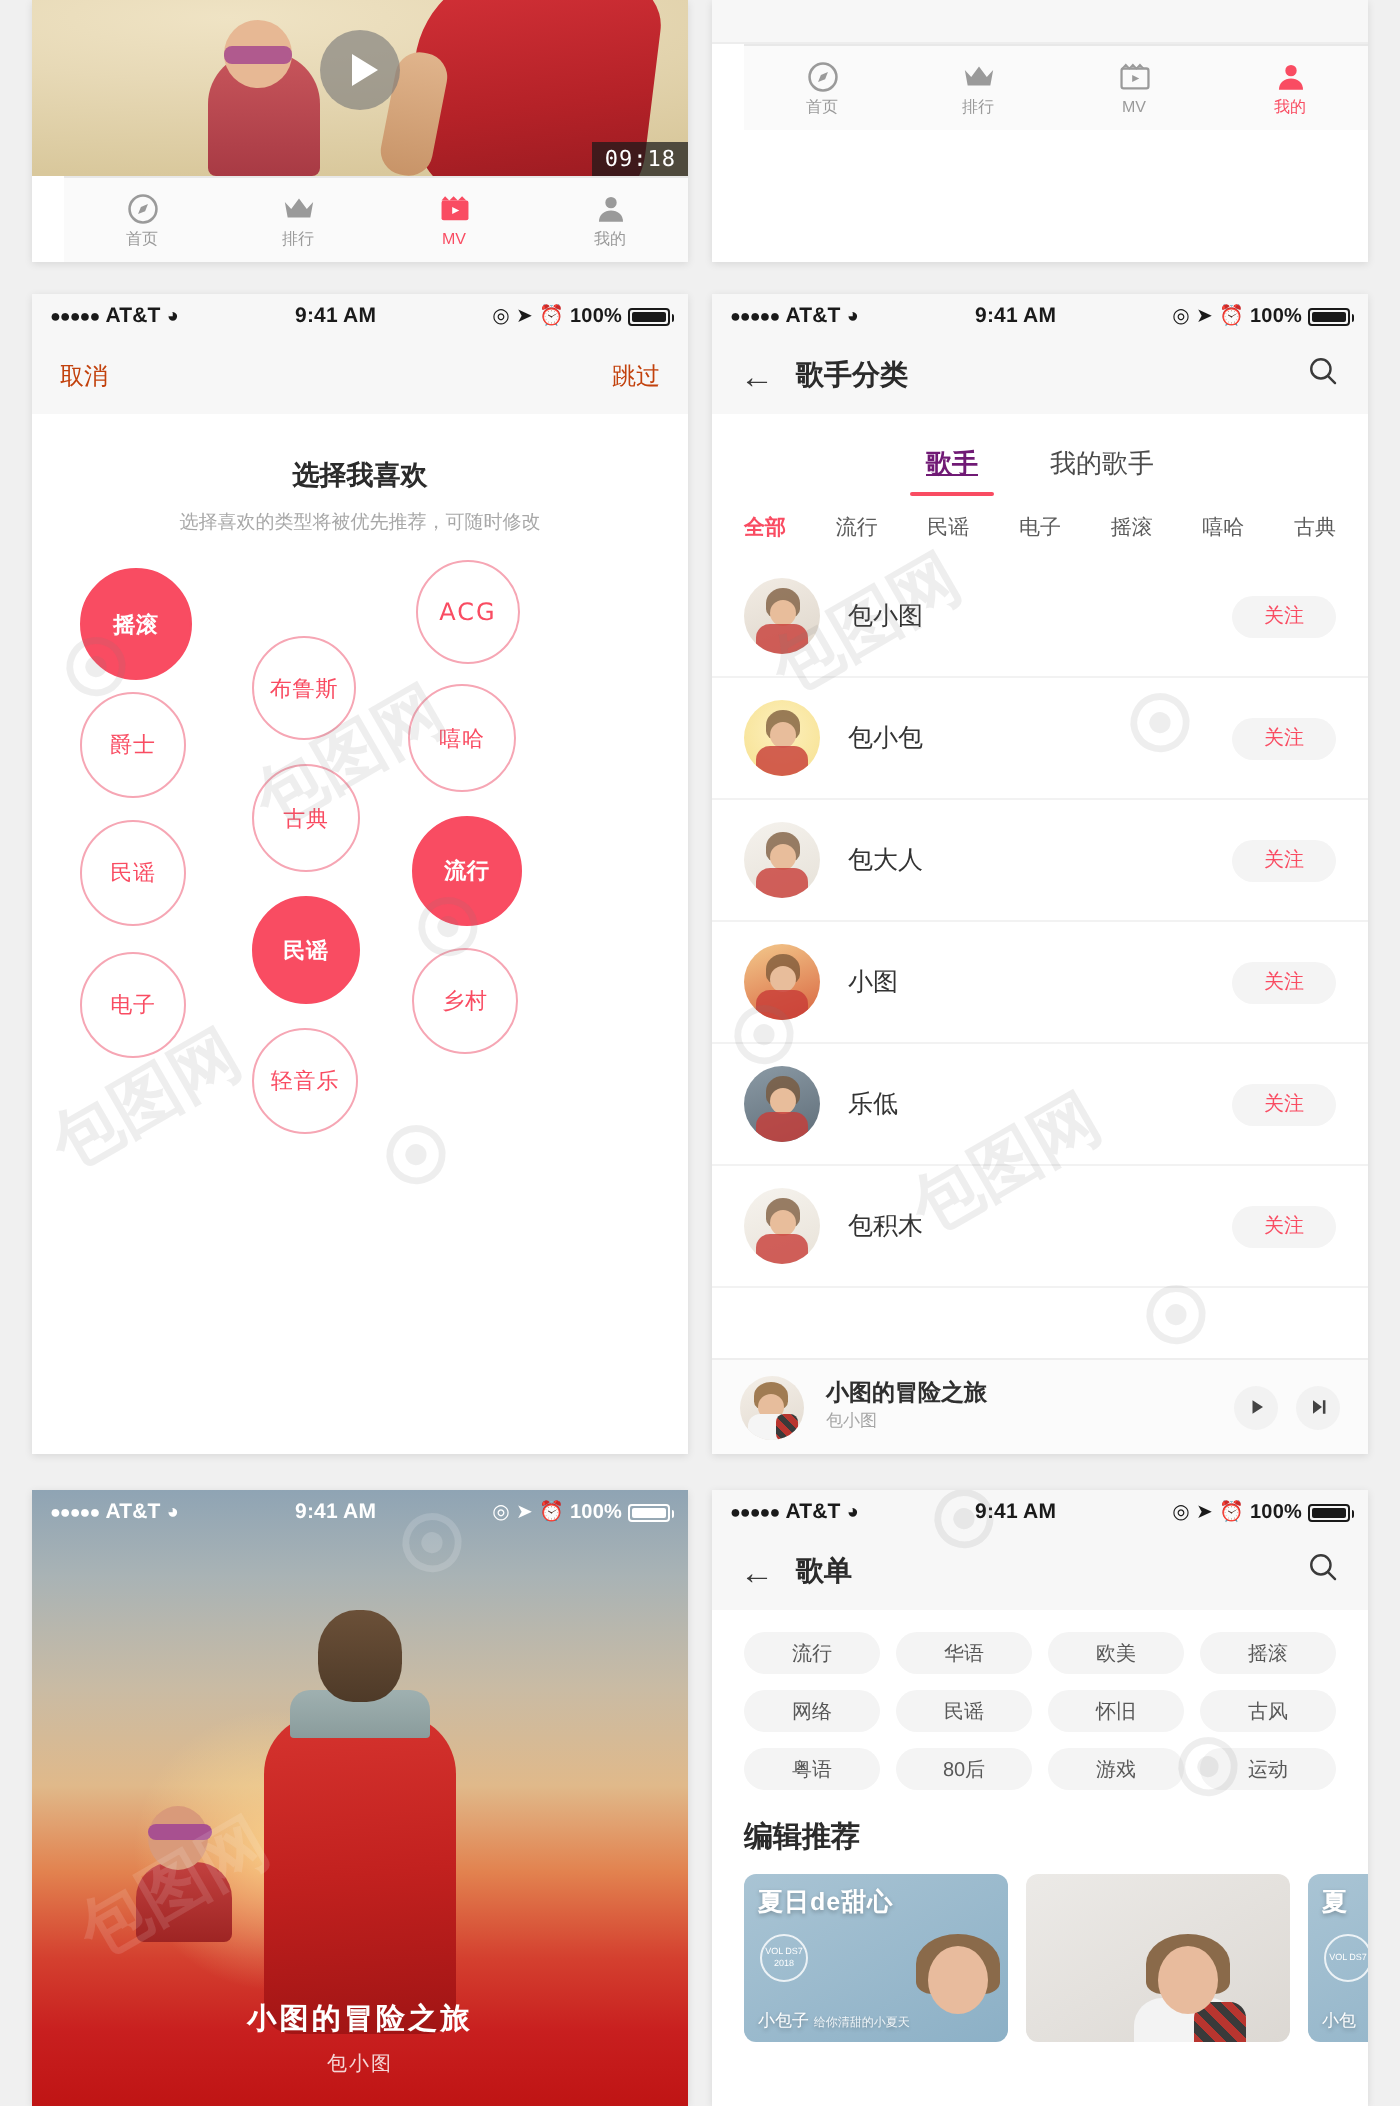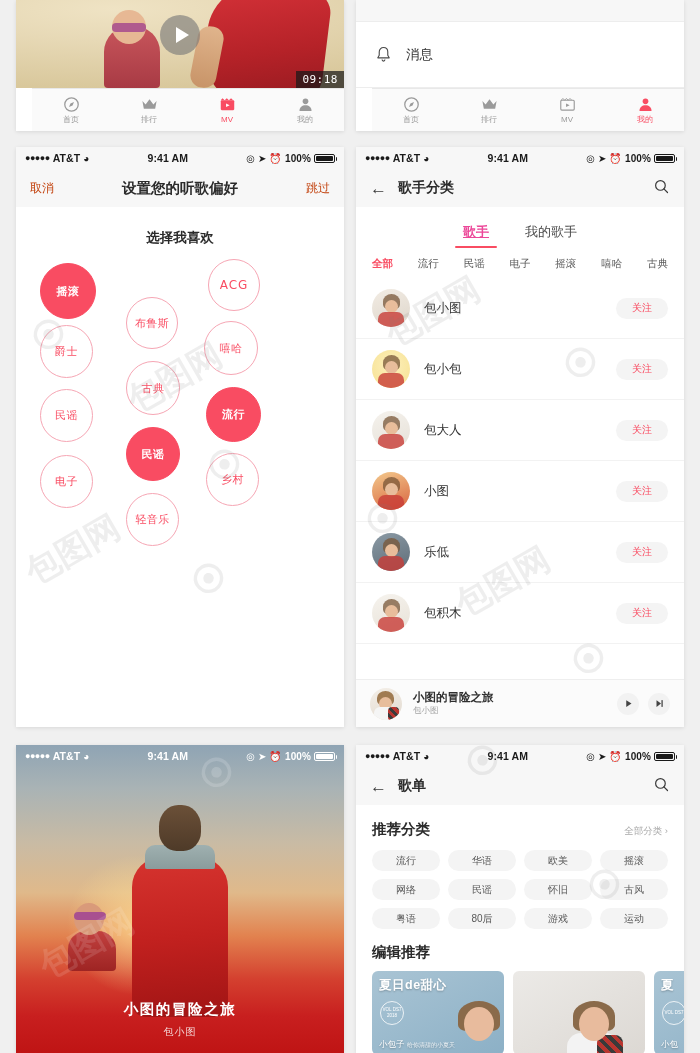--- a/index.html
+++ b/index.html
@@ -157,21 +157,21 @@
   .navbar2 {
     height:38px; display:flex; align-items:center; padding:0 14px;
     background:#f7f7f7; gap:11px;
   }
   .backarrow { font-size:17px; color:#3a3a3a; line-height:1; }
   .nav2-title { font-size:14px; font-weight:700; color:#2b2b2b; }
   .navsearch { margin-left:auto; }
 
   .segtabs { display:flex; justify-content:center; gap:36px; padding:16px 0 0; }
   .segtab { font-size:13px; color:#4a4a4a; padding-bottom:7px; position:relative; }
-  .segtab.active { color:#ec4899; font-weight:700;text-decoration:underline; }
+  .segtab.active { color:#701a75; font-weight:700;text-decoration:underline; }
   .segtab.active:after {
     content:""; position:absolute; left:50%; transform:translateX(-50%);
     bottom:0; width:42px; height:2px; background:#f94c62; border-radius:1px;
   }
   .chiprow { display:flex; justify-content:space-between; padding:9px 16px 7px; }
   .chip { font-size:10.5px; color:#5b5b5b; }
   .chip.active { color:#f94c62; font-weight:700; }
 
   .artistlist { }
   .arow {
@@ -344,27 +344,20 @@
           <circle cx="12" cy="7.5" r="4" fill="#9a9a9a"></circle>
           <path d="M3.5 21 C3.5 15.8 7.3 13 12 13 C16.7 13 20.5 15.8 20.5 21 Z" fill="#9a9a9a"></path>
         </svg>
         <span class="tablabel">我的</span>
       </div>
     </div>
   </div>
 
   <div class="panel p-tr">
     <div class="tr-top"></div>
-    <div class="msgrow">
-      <svg width="19" height="19" viewBox="0 0 24 24">
-        <path d="M12 3.2 C8.8 3.2 6.6 5.6 6.6 8.8 L6.6 13 L4.8 16.2 L19.2 16.2 L17.4 13 L17.4 8.8 C17.4 5.6 15.2 3.2 12 3.2 Z" fill="none" stroke="#4a4a4a" stroke-width="1.4" stroke-linejoin="round"></path>
-        <path d="M10.2 18.4 C10.2 19.6 11 20.4 12 20.4 C13 20.4 13.8 19.6 13.8 18.4" fill="none" stroke="#4a4a4a" stroke-width="1.4"></path>
-      </svg>
-      <span class="lbl">消息</span>
-    </div>
     <div class="tabbar">
       <div class="tabitem">
         <svg class="tabico" viewBox="0 0 24 24">
           <circle cx="12" cy="12" r="9.5" fill="none" stroke="#9a9a9a" stroke-width="1.8"></circle>
           <path d="M15.5 8.5 L10.5 10.5 L8.5 15.5 L13.5 13.5 Z" fill="#9a9a9a"></path>
         </svg>
         <span class="tablabel">首页</span>
       </div>
       <div class="tabitem">
         <svg class="tabico" viewBox="0 0 24 24">
@@ -404,26 +397,26 @@
         <span>⏰</span>
         <span>100%</span>
         <span class="batt">
             <i></i>
           </span>
       </span>
     </div>
 
     <div class="navbar">
       <span class="nav-side">取消</span>
-      <span class="nav-title">设置您的听歌偏好</span>
       <span class="nav-side" style="margin-left:auto">跳过</span>
     </div>
 
     <div class="prefbody">
       <div class="pref-h1">选择我喜欢</div>
+      <div class="pref-h2">选择喜欢的类型将被优先推荐，可随时修改</div>
       <div class="bubbles" id="bubbles">
           <div class="bub sel" style="left: 24px; top: 4px; width: 56px; height: 56px;">摇滚</div>
           <div class="bub acg" style="left: 192px; top: 0px; width: 52px; height: 52px;">ACG</div>
           <div class="bub" style="left: 110px; top: 38px; width: 52px; height: 52px;">布鲁斯</div>
           <div class="bub" style="left: 24px; top: 66px; width: 53px; height: 53px;">爵士</div>
           <div class="bub" style="left: 188px; top: 62px; width: 54px; height: 54px;">嘻哈</div>
           <div class="bub" style="left: 110px; top: 102px; width: 54px; height: 54px;">古典</div>
           <div class="bub" style="left: 24px; top: 130px; width: 53px; height: 53px;">民谣</div>
           <div class="bub sel" style="left: 190px; top: 128px; width: 55px; height: 55px;">流行</div>
           <div class="bub sel" style="left: 110px; top: 168px; width: 54px; height: 54px;">民谣</div>
@@ -653,27 +646,20 @@
       <span class="backarrow">←</span>
       <span class="nav2-title">歌单</span>
       <span class="navsearch">
         <svg width="17" height="17" viewBox="0 0 24 24">
           <circle cx="10.5" cy="10.5" r="6.8" fill="none" stroke="#3a3a3a" stroke-width="1.7"></circle>
           <line x1="15.4" y1="15.4" x2="20.5" y2="20.5" stroke="#3a3a3a" stroke-width="1.7" stroke-linecap="round"></line>
         </svg>
       </span>
     </div>
 
-    <div class="sec-head">
-      <span class="sec-title">推荐分类</span>
-      <span class="sec-more">
-        <span>全部分类</span>
-        <span>›</span>
-      </span>
-    </div>
     <div class="catgrid" id="cats">
         <div class="catchip">流行</div>
         <div class="catchip">华语</div>
         <div class="catchip">欧美</div>
         <div class="catchip">摇滚</div>
         <div class="catchip">网络</div>
         <div class="catchip">民谣</div>
         <div class="catchip">怀旧</div>
         <div class="catchip">古风</div>
         <div class="catchip">粤语</div>

